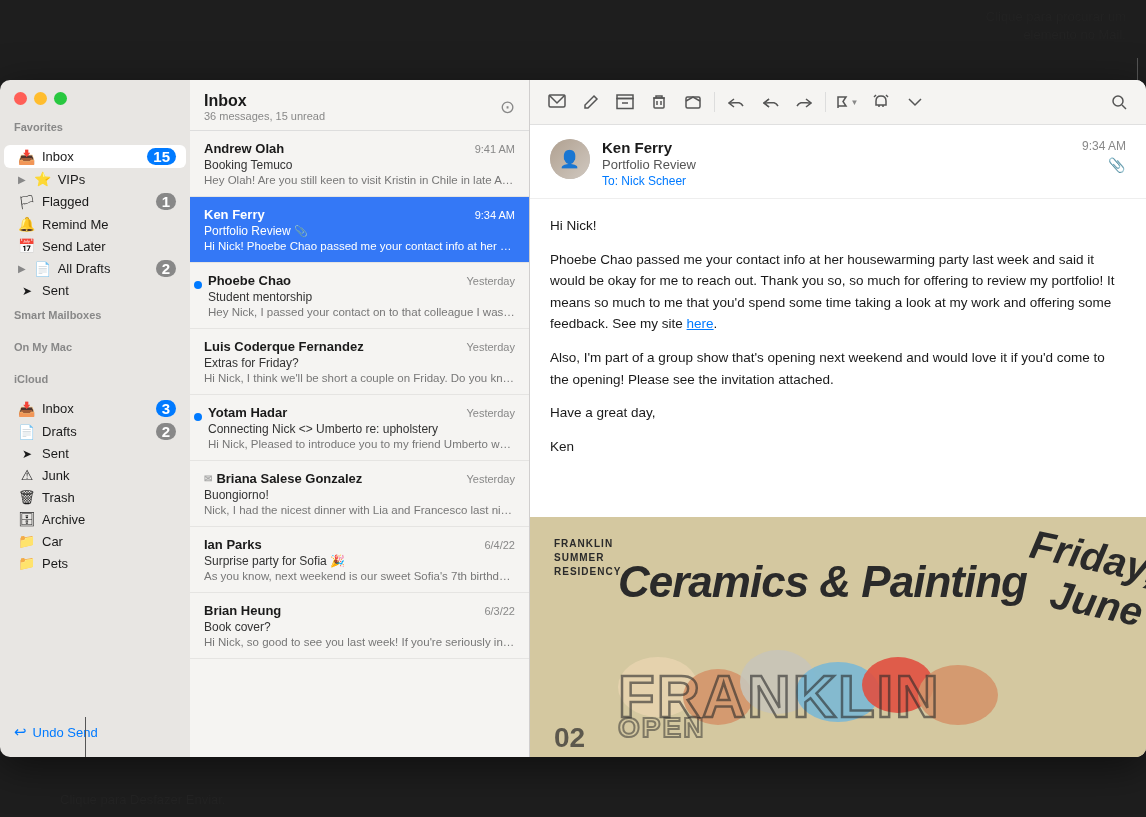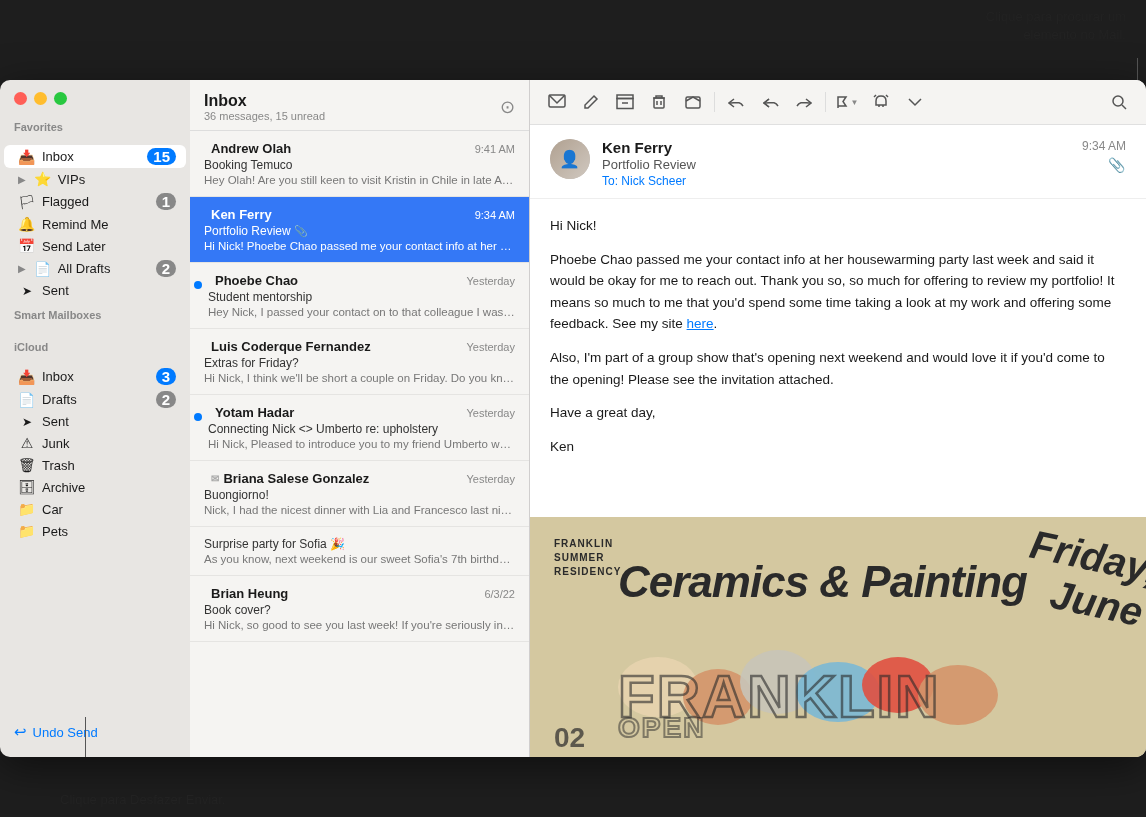--- a/index.html
+++ b/index.html
@@ -192,21 +192,20 @@
     .msg-row1 {
       display: flex;
       justify-content: space-between;
       align-items: center;
       margin-bottom: 2px;
     }
     .msg-sender {
       font-size: 13px;
       font-weight: 600;
       color: #1a1a1a;
-      margin-left: 7px;
     }
     .msg-time {
       font-size: 11px;
       color: #888;
     }
     .msg-subject {
       font-size: 12px;
       color: #333;
       margin-bottom: 2px;
       display: flex;
@@ -436,20 +435,21 @@
       <span class="sidebar-item-label">All Drafts</span>
       <span class="sidebar-badge">2</span>
     </div>
 
     <div class="sidebar-item">
       <span class="sidebar-item-icon" style="font-size:12px;">➤</span>
       <span class="sidebar-item-label">Sent</span>
     </div>
 
     <div class="sidebar-section-label">Smart Mailboxes</div>
+    <div class="sidebar-section-label">On My Mac</div>
     <div class="sidebar-section-label">iCloud</div>
 
     <div class="sidebar-item">
       <span class="sidebar-item-icon">📥</span>
       <span class="sidebar-item-label">Inbox</span>
       <span class="sidebar-badge blue">3</span>
     </div>
 
     <div class="sidebar-item">
       <span class="sidebar-item-icon">📄</span>
@@ -559,20 +559,24 @@
             <span style="font-size:10px;color:#aaa;">✉</span>
             Briana Salese Gonzalez
           </span>
           <span class="msg-time">Yesterday</span>
         </div>
         <div class="msg-subject">Buongiorno!</div>
         <div class="msg-preview">Nick, I had the nicest dinner with Lia and Francesco last night. We miss you so much here in Roma!...</div>
       </div>
 
       <div class="message-item">
+        <div class="msg-row1">
+          <span class="msg-sender">Ian Parks</span>
+          <span class="msg-time">6/4/22</span>
+        </div>
         <div class="msg-subject">Surprise party for Sofia 🎉</div>
         <div class="msg-preview">As you know, next weekend is our sweet Sofia's 7th birthday. We would love it if you could join us for a...</div>
       </div>
 
       <div class="message-item">
         <div class="msg-row1">
           <span class="msg-sender">Brian Heung</span>
           <span class="msg-time">6/3/22</span>
         </div>
         <div class="msg-subject">Book cover?</div>

